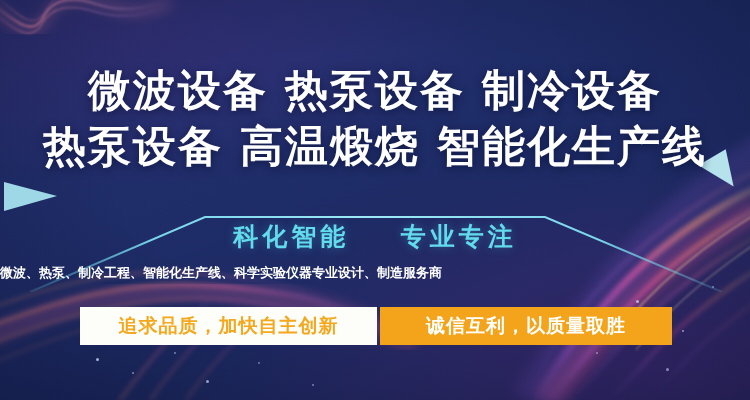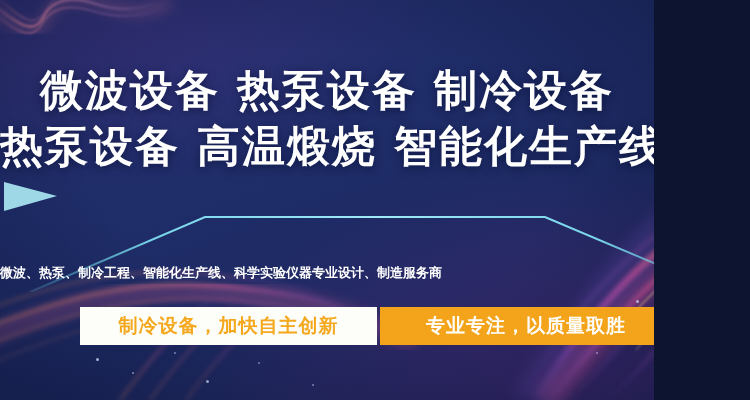--- a/index.html
+++ b/index.html
@@ -2,21 +2,21 @@
 <html><head>
 <meta charset="utf-8">
 <style>
   html, body {
     margin: 0;
     padding: 0;
     background: #0d1430;
   }
   #banner {
     position: relative;
-    width: 654px;
+    width: 750px;
     height: 400px;
     overflow: hidden;
     font-family: "DejaVu Sans", "Liberation Sans", sans-serif;
     background: #a16207;
   }
 
   
   .bg-base {
     position: absolute;
     inset: 0;
@@ -272,22 +272,27 @@
           <stop offset="18%" stop-color="#7fe0f2" stop-opacity=".95"></stop>
           <stop offset="50%" stop-color="#9fe9f6" stop-opacity="1"></stop>
           <stop offset="82%" stop-color="#7fe0f2" stop-opacity=".95"></stop>
           <stop offset="100%" stop-color="#5fd4ea" stop-opacity=".15"></stop>
         </linearGradient>
       </defs>
       <path d="M30,96 L205,21 L545,21 L722,96" fill="none" stroke="url(#fr)" stroke-width="2"></path>
     </svg>
   </div>
 
+  <div class="subhead">
+    <span>科化智能</span>
+    <span class="gap"></span>
+    <span>专业专注</span>
+  </div>
 
   <div class="tagline">微波、热泵、制冷工程、智能化生产线、科学实验仪器专业设计、制造服务商</div>
 
   <div class="slogan-bar">
-    <div class="slogan-left">制冷设备，加快自主创新</div>
+    <div class="slogan-left">追求品质，加快自主创新</div>
     <div class="slogan-gap"></div>
-    <div class="slogan-right">专业专注，以质量取胜</div>
+    <div class="slogan-right">诚信互利，以质量取胜</div>
   </div>
 
 </div>
 
 </body></html>

